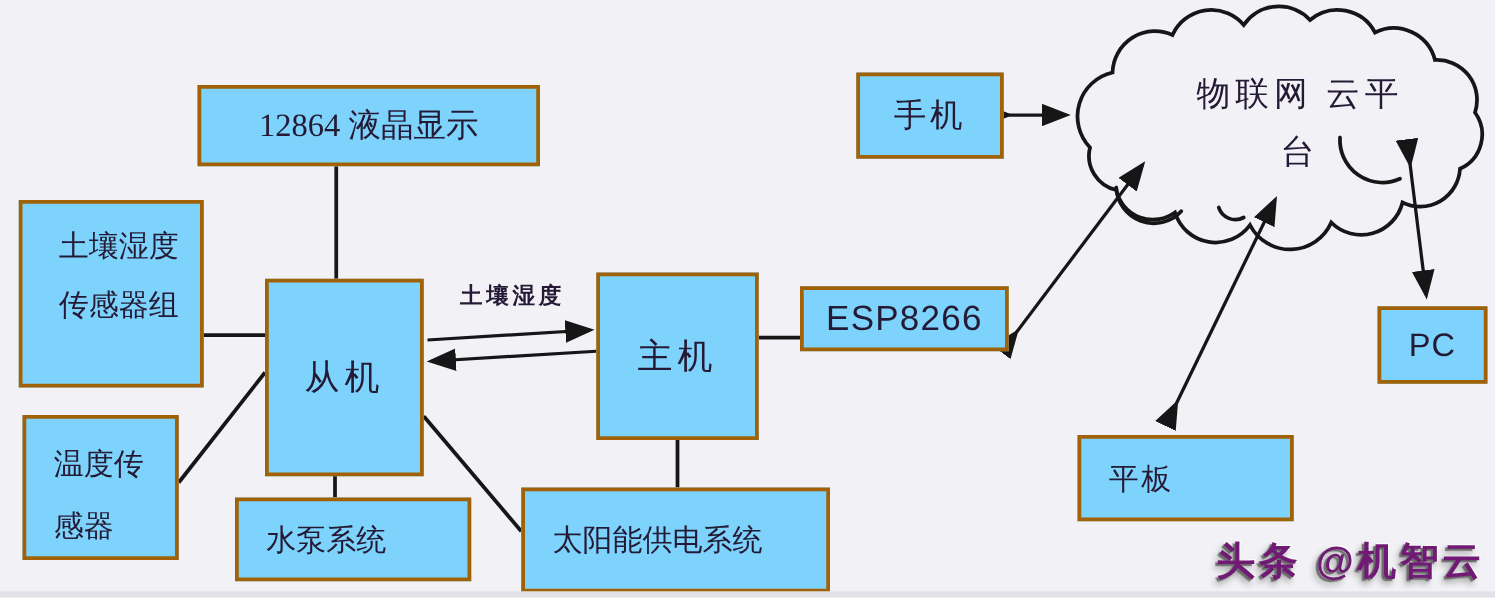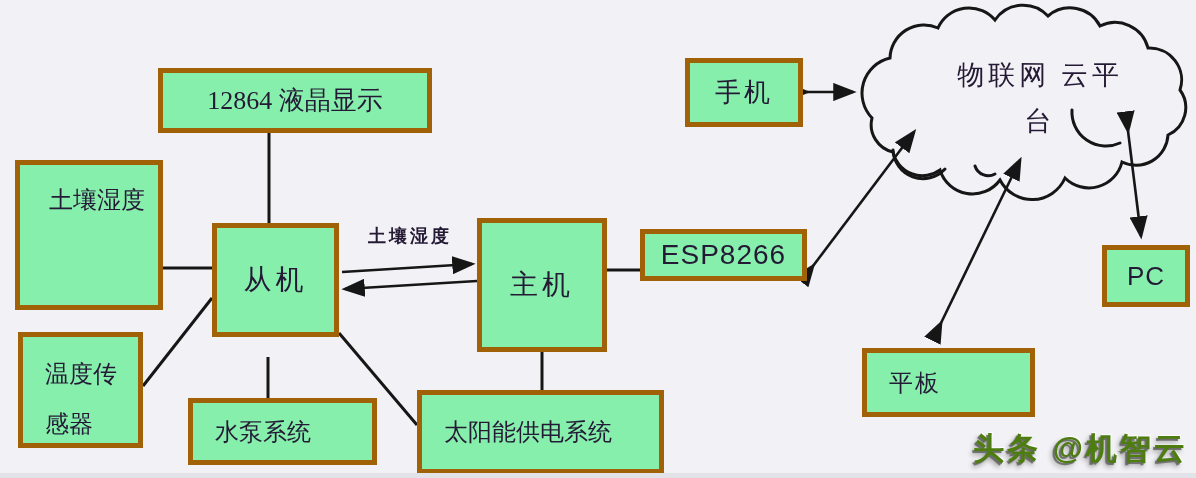--- a/index.html
+++ b/index.html
@@ -7,22 +7,22 @@
     position:relative;
     width:1196px;height:478px;
     background:#f2f2f6;
     overflow:hidden;
     font-family:"Liberation Serif", serif;
     color:#241a35;
   }
   .wires{position:absolute;left:0;top:0;width:1196px;height:478px;}
   .box{
     position:absolute;
-    border:5px solid #a16207;
-    background:#86efac;
+    border:3px solid #a16207;
+    background:#7dd3fc;
     box-sizing:border-box;
     display:flex;
     flex-direction:column;
     justify-content:center;
   }
   .box .lbl{display:block;}
   .center{align-items:center;text-align:center;}
   .leftpad{padding-left:22px;}
   .f26{font-size:26px;}
   .f24{font-size:24px;}
@@ -33,21 +33,21 @@
     position:absolute;left:368px;top:224px;
     font-size:18px;font-weight:bold;letter-spacing:3px;
   }
   .cloud-text{
     position:absolute;left:955px;top:52px;width:170px;
     text-align:center;font-size:27px;line-height:46px;letter-spacing:4px;
   }
   .watermark{
     position:absolute;right:8px;bottom:8px;
     font-size:31px;font-weight:bold;letter-spacing:3px;
-    color:#4d7c0f;
+    color:#701a75;
     text-shadow:-2px 2px 1px #6a6a6a, -3px 4px 5px #9a9a9a, 1px -1px 0 #ffffff;
     font-family:"Liberation Sans", sans-serif;
   }
   .bottom-edge{
     position:absolute;left:0;bottom:0;width:100%;height:5px;
     background:#e2e2e9;
   }
 </style>
 </head>
 <body>
@@ -101,28 +101,29 @@
       <line x1="1128" y1="131" x2="1141" y2="236" marker-start="url(#ah)" marker-end="url(#ah)"></line>
     </g>
   </svg>
 
   <div class="box center f26" style="left:158px;top:68px;width:274px;height:65px;">
     <span class="lbl">12864 液晶显示</span>
   </div>
 
   <div class="box twoline leftpad f24" style="left:15px;top:160px;width:148px;height:150px;padding-left:29px;">
     <span class="lbl">土壤湿度</span>
+    <span class="lbl">传感器组</span>
   </div>
 
   <div class="box twoline leftpad f24" style="left:18px;top:332px;width:125px;height:116px;line-height:50px;">
     <span class="lbl">温度传</span>
     <span class="lbl">感器</span>
   </div>
 
-  <div class="box center f28" style="left:212px;top:223px;width:127px;height:114px;letter-spacing:4px;text-align:right;">
+  <div class="box center f28" style="left:212px;top:223px;width:127px;height:158px;letter-spacing:4px;text-align:right;">
     <span class="lbl">从机</span>
   </div>
 
   <div class="box center f28" style="left:477px;top:218px;width:130px;height:134px;letter-spacing:4px;">
     <span class="lbl">主机</span>
   </div>
 
   <div class="box center f28 mono-ish" style="left:640px;top:229px;width:167px;height:52px;">
     <span class="lbl">ESP8266</span>
   </div>

